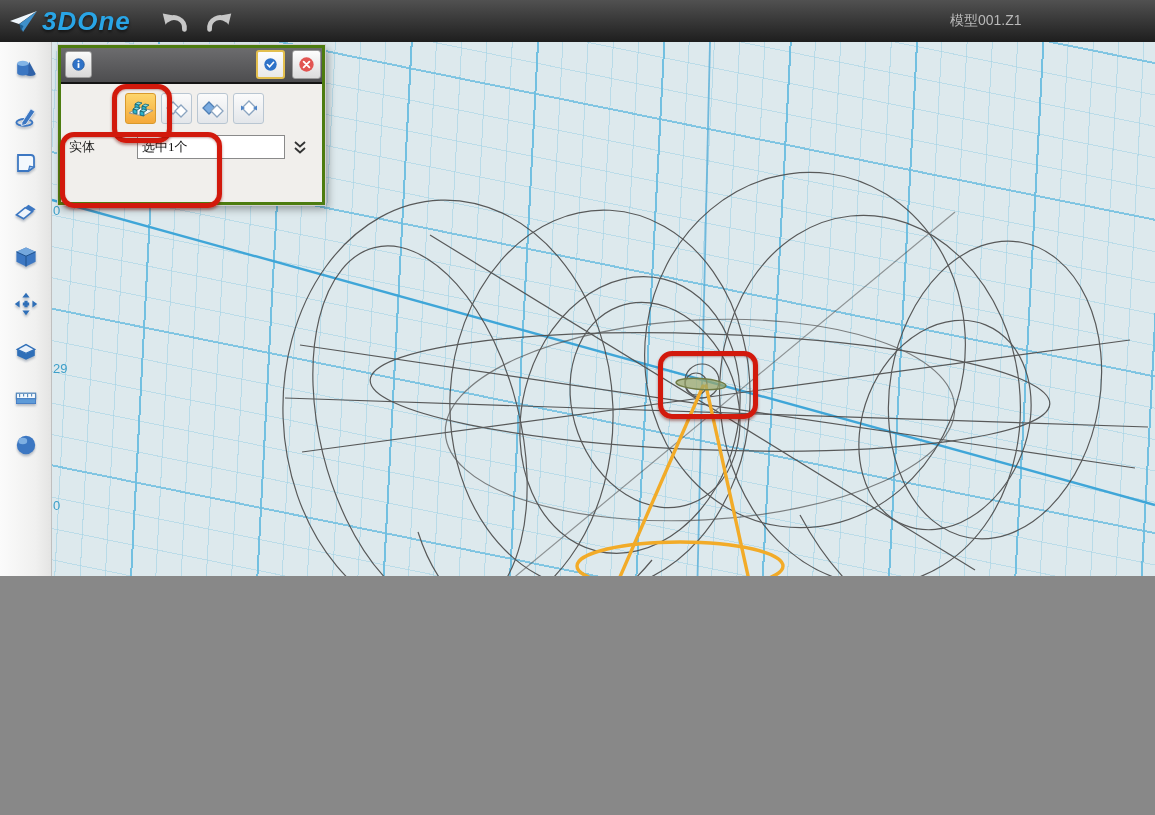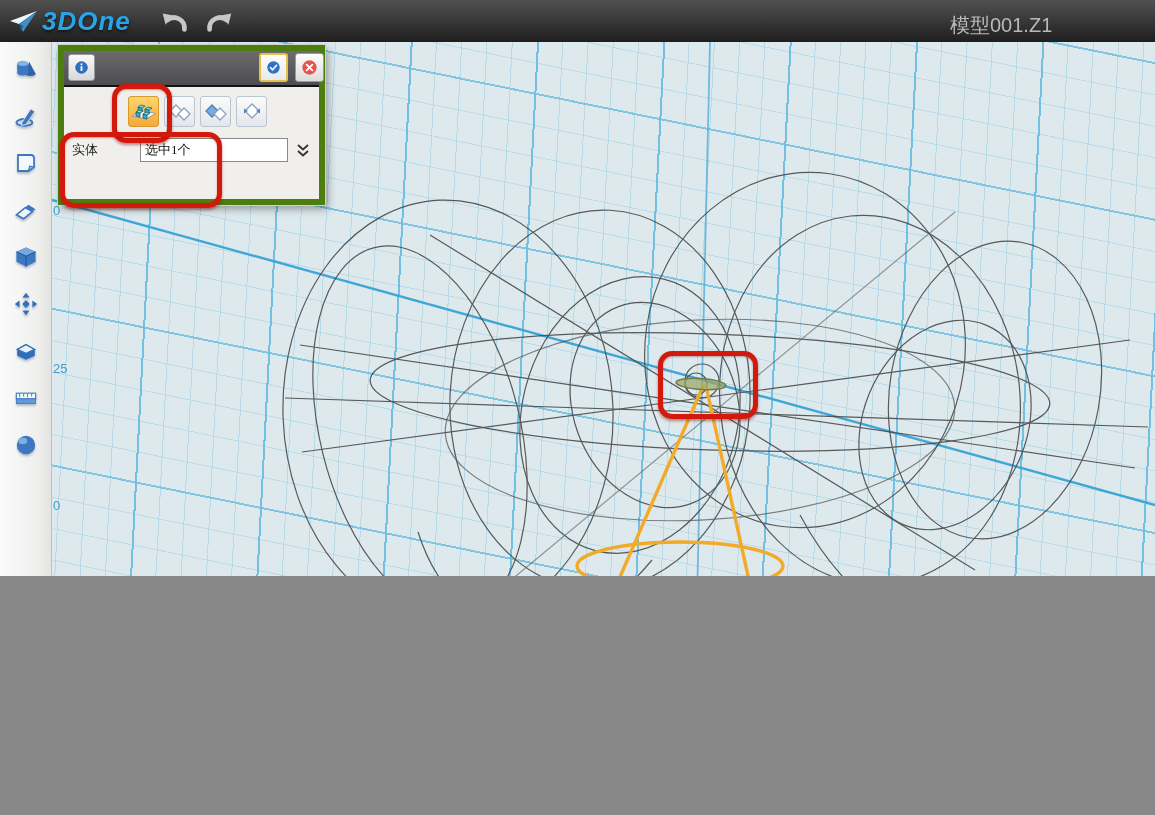--- a/index.html
+++ b/index.html
@@ -9,21 +9,21 @@
   
   .topbar{position:absolute;left:0;top:0;width:1155px;height:42px;
           background:linear-gradient(#515151,#353535 55%,#1e1e1e);
           border-bottom:1px solid #101010;display:flex;align-items:center;}
   .logo-wrap{display:flex;align-items:center;margin-left:8px;}
   .logo-text{color:#29a5e6;font-size:26px;font-weight:bold;font-style:italic;
              letter-spacing:1px;margin-left:4px;text-shadow:0 2px 3px rgba(0,0,0,.55);}
   .histbtn{width:44px;height:34px;background:none;border:none;cursor:pointer;
            display:flex;align-items:center;justify-content:center;}
   .histbtn:first-of-type{margin-left:22px;}
-  .doc-title{position:absolute;left:950px;top:12px;color:#b9b9b9;font-size:20px;}
+  .doc-title{position:absolute;left:950px;top:12px;color:#b9b9b9;font-size:14px;}
 
   
   .sidebar{position:absolute;left:0;top:42px;width:52px;height:773px;
            background:linear-gradient(90deg,#fbfbfb,#f0f0ef 70%,#e4e4e3);
            border-right:1px solid #bfbfbf;box-sizing:border-box;
            display:flex;flex-direction:column;align-items:center;padding-top:12px;gap:17px;}
   .side-btn{width:36px;height:30px;border:none;background:transparent;cursor:pointer;
             display:flex;align-items:center;justify-content:center;
             filter:drop-shadow(0 2px 1px rgba(60,80,110,.35));}
 
@@ -40,21 +40,21 @@
   .scene{position:absolute;left:0;top:0;}
   .axis-label{position:absolute;color:#3d9fc9;font-size:13px;pointer-events:none;}
 
   
   .red-annot{position:absolute;border:5px solid #d2190c;border-radius:14px;
              box-shadow:0 2px 3px rgba(110,10,0,.45), inset 0 1px 2px rgba(110,10,0,.35);
              z-index:30;pointer-events:none;}
 
   
   .dialog{position:absolute;left:6px;top:3px;width:267px;height:160px;z-index:20;
-          background:#f1efec;border:6px solid #4d7c0f;outline:1px solid #cfcfcf;
+          background:#f1efec;border:3px solid #4d7c0f;outline:1px solid #cfcfcf;
           box-shadow:3px 4px 8px rgba(0,0,0,.35);box-sizing:border-box;}
   .dlg-header{position:relative;height:34px;background:linear-gradient(#6c6c6e,#4d4d4f);
               border-bottom:2px solid #141414;}
   .dlg-info{position:absolute;left:4px;top:3px;width:27px;height:27px;
             background:linear-gradient(#fafafa,#d8d8d8);border:1px solid #9a9a9a;
             border-radius:3px;cursor:pointer;display:flex;align-items:center;justify-content:center;}
   .dlg-ok{position:absolute;left:195px;top:2px;width:29px;height:29px;
           background:linear-gradient(#fdfdfd,#e9e9e9);border:2px solid #e3bf4e;border-radius:3px;
           cursor:pointer;display:flex;align-items:center;justify-content:center;box-sizing:border-box;}
   .dlg-cancel{position:absolute;left:231px;top:2px;width:29px;height:29px;
@@ -196,21 +196,21 @@
         <line x1="651" y1="344" x2="511" y2="666"></line>
         <line x1="654" y1="344" x2="741" y2="737"></line>
         <ellipse cx="628" cy="524" rx="103" ry="24"></ellipse>
         <ellipse cx="625" cy="704" rx="189" ry="46"></ellipse>
       </g>
 
       <ellipse transform="translate(649,342) rotate(4)" rx="25" ry="5.5" fill="rgba(154,166,106,0.72)" stroke="#6f7a45" stroke-width="1.5"></ellipse>
     </svg>
 
     <span class="axis-label" style="left:1px;top:161px;">0</span>
-    <span class="axis-label" style="left:1px;top:319px;">25</span>
+    <span class="axis-label" style="left:1px;top:319px;">29</span>
     <span class="axis-label" style="left:1px;top:456px;">0</span>
     <span class="axis-label" style="left:1px;top:651px;">5</span>
 
     <div class="dialog">
       <div class="dlg-header">
         <button class="dlg-info">
           <svg width="19" height="19" viewBox="0 0 19 19">
             <circle cx="9.5" cy="9.5" r="8.5" fill="#2e72c8" stroke="#1c4f92" stroke-width="1"></circle>
             <rect x="8.2" y="7.5" width="2.6" height="7" fill="#fff"></rect>
             <circle cx="9.5" cy="4.8" r="1.5" fill="#fff"></circle>

